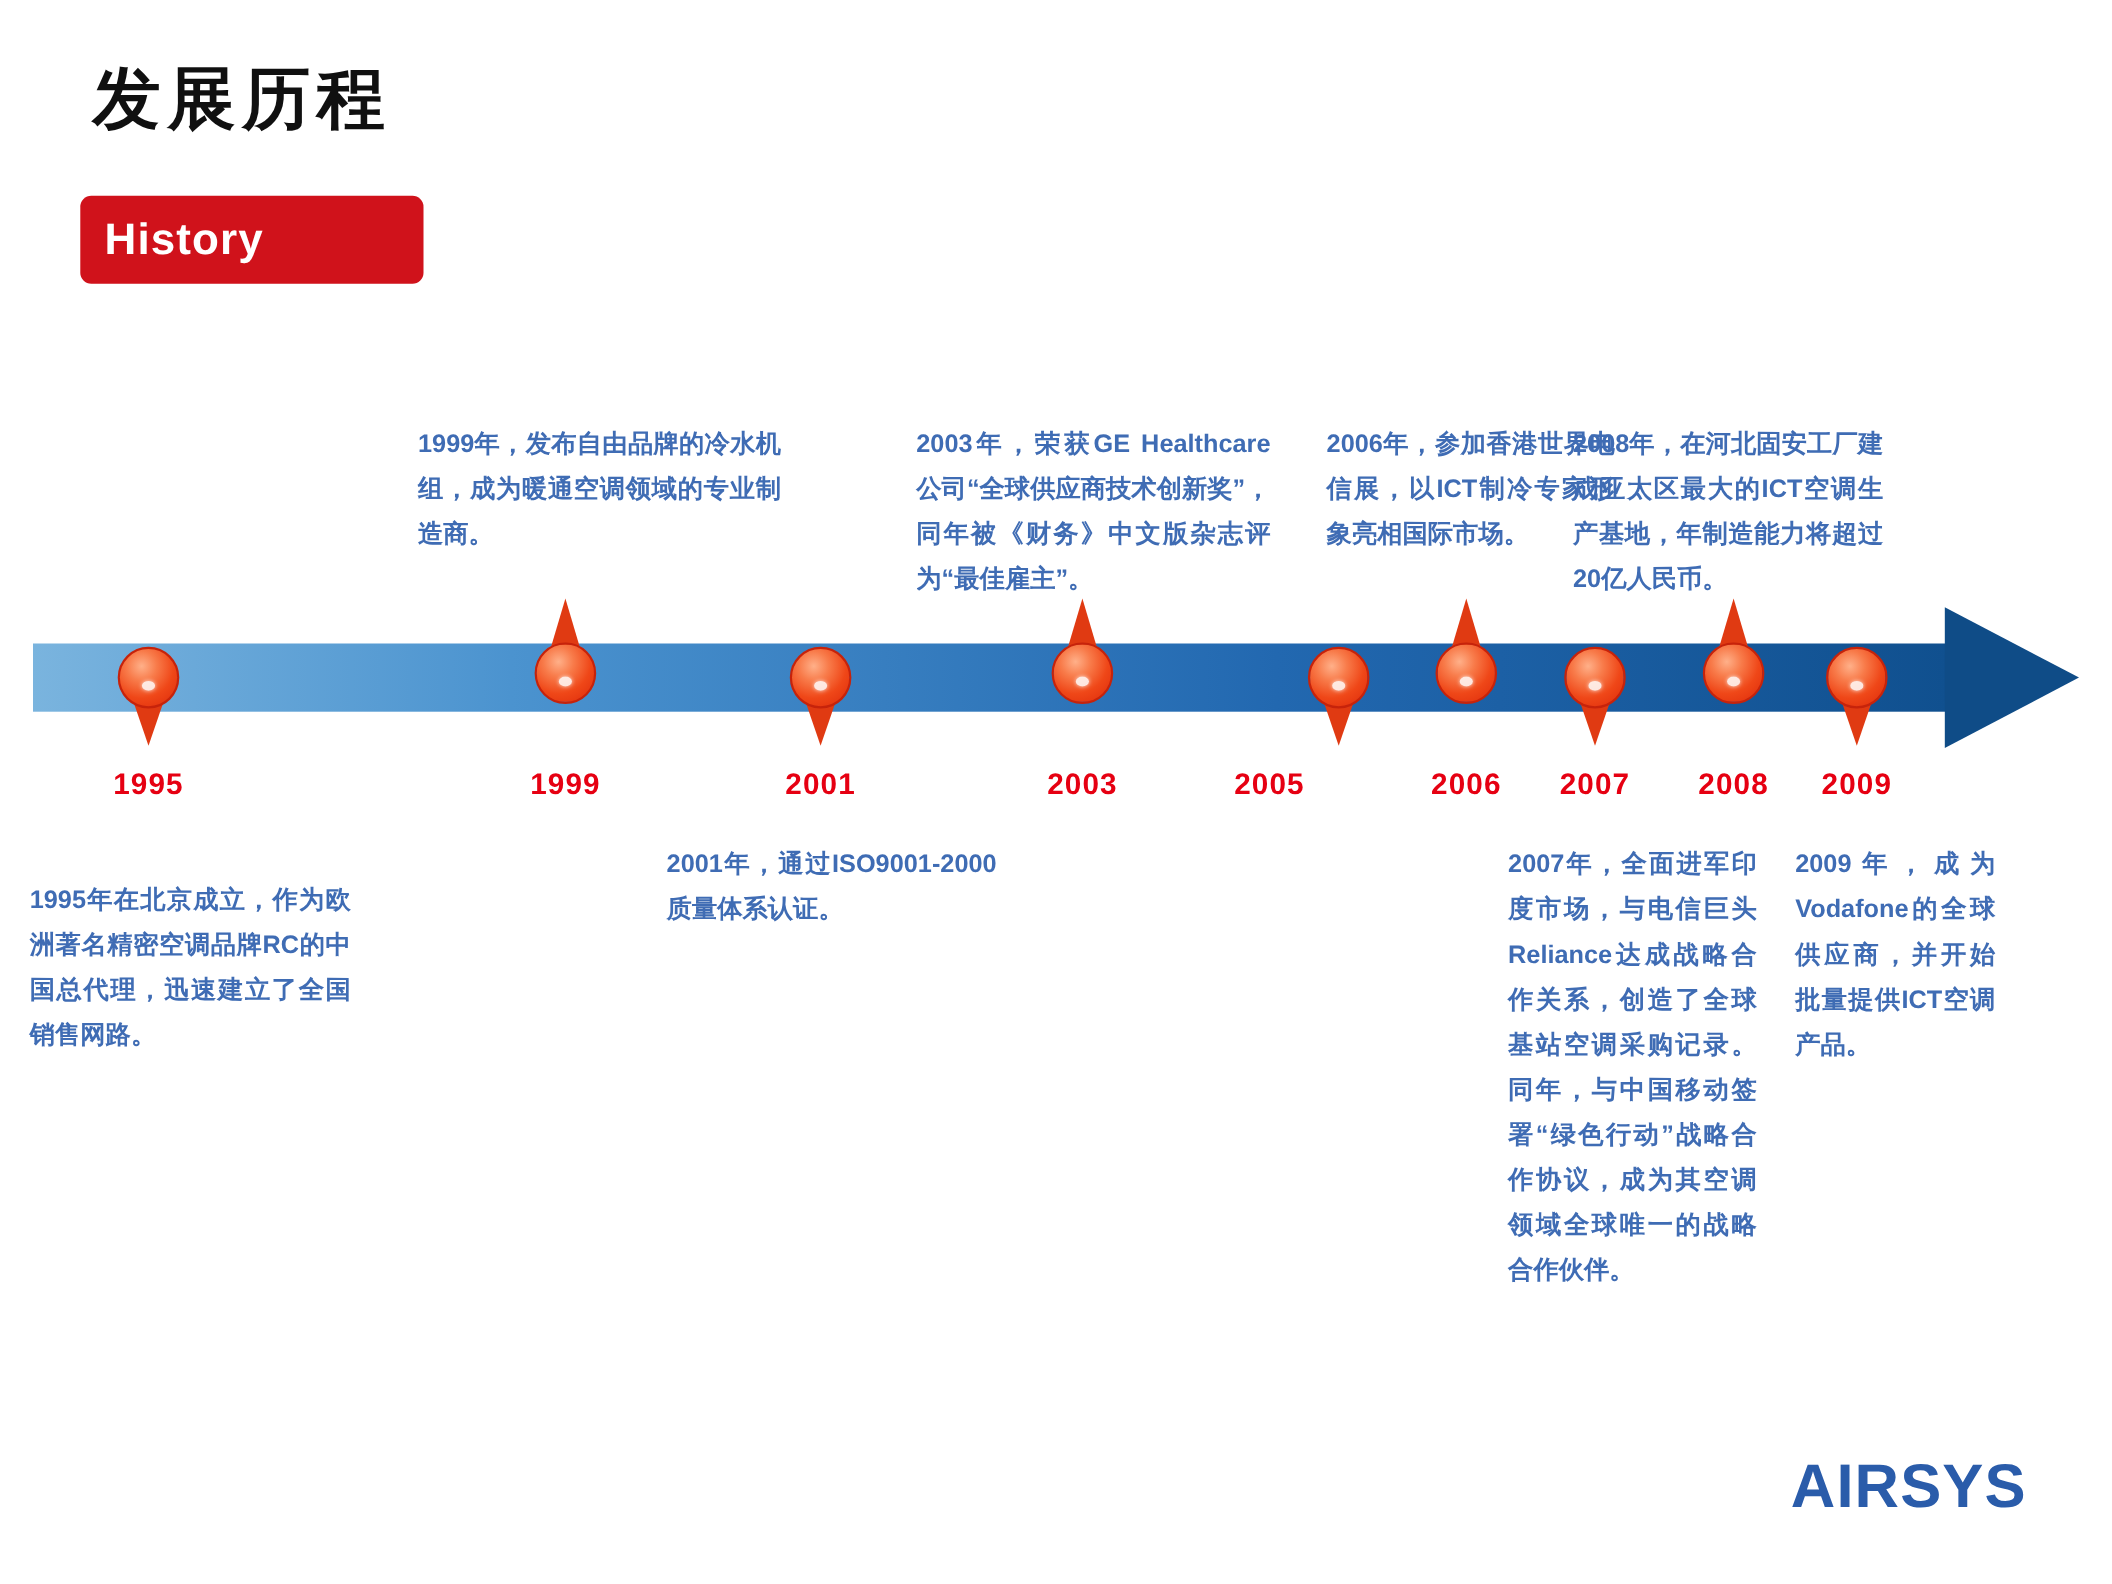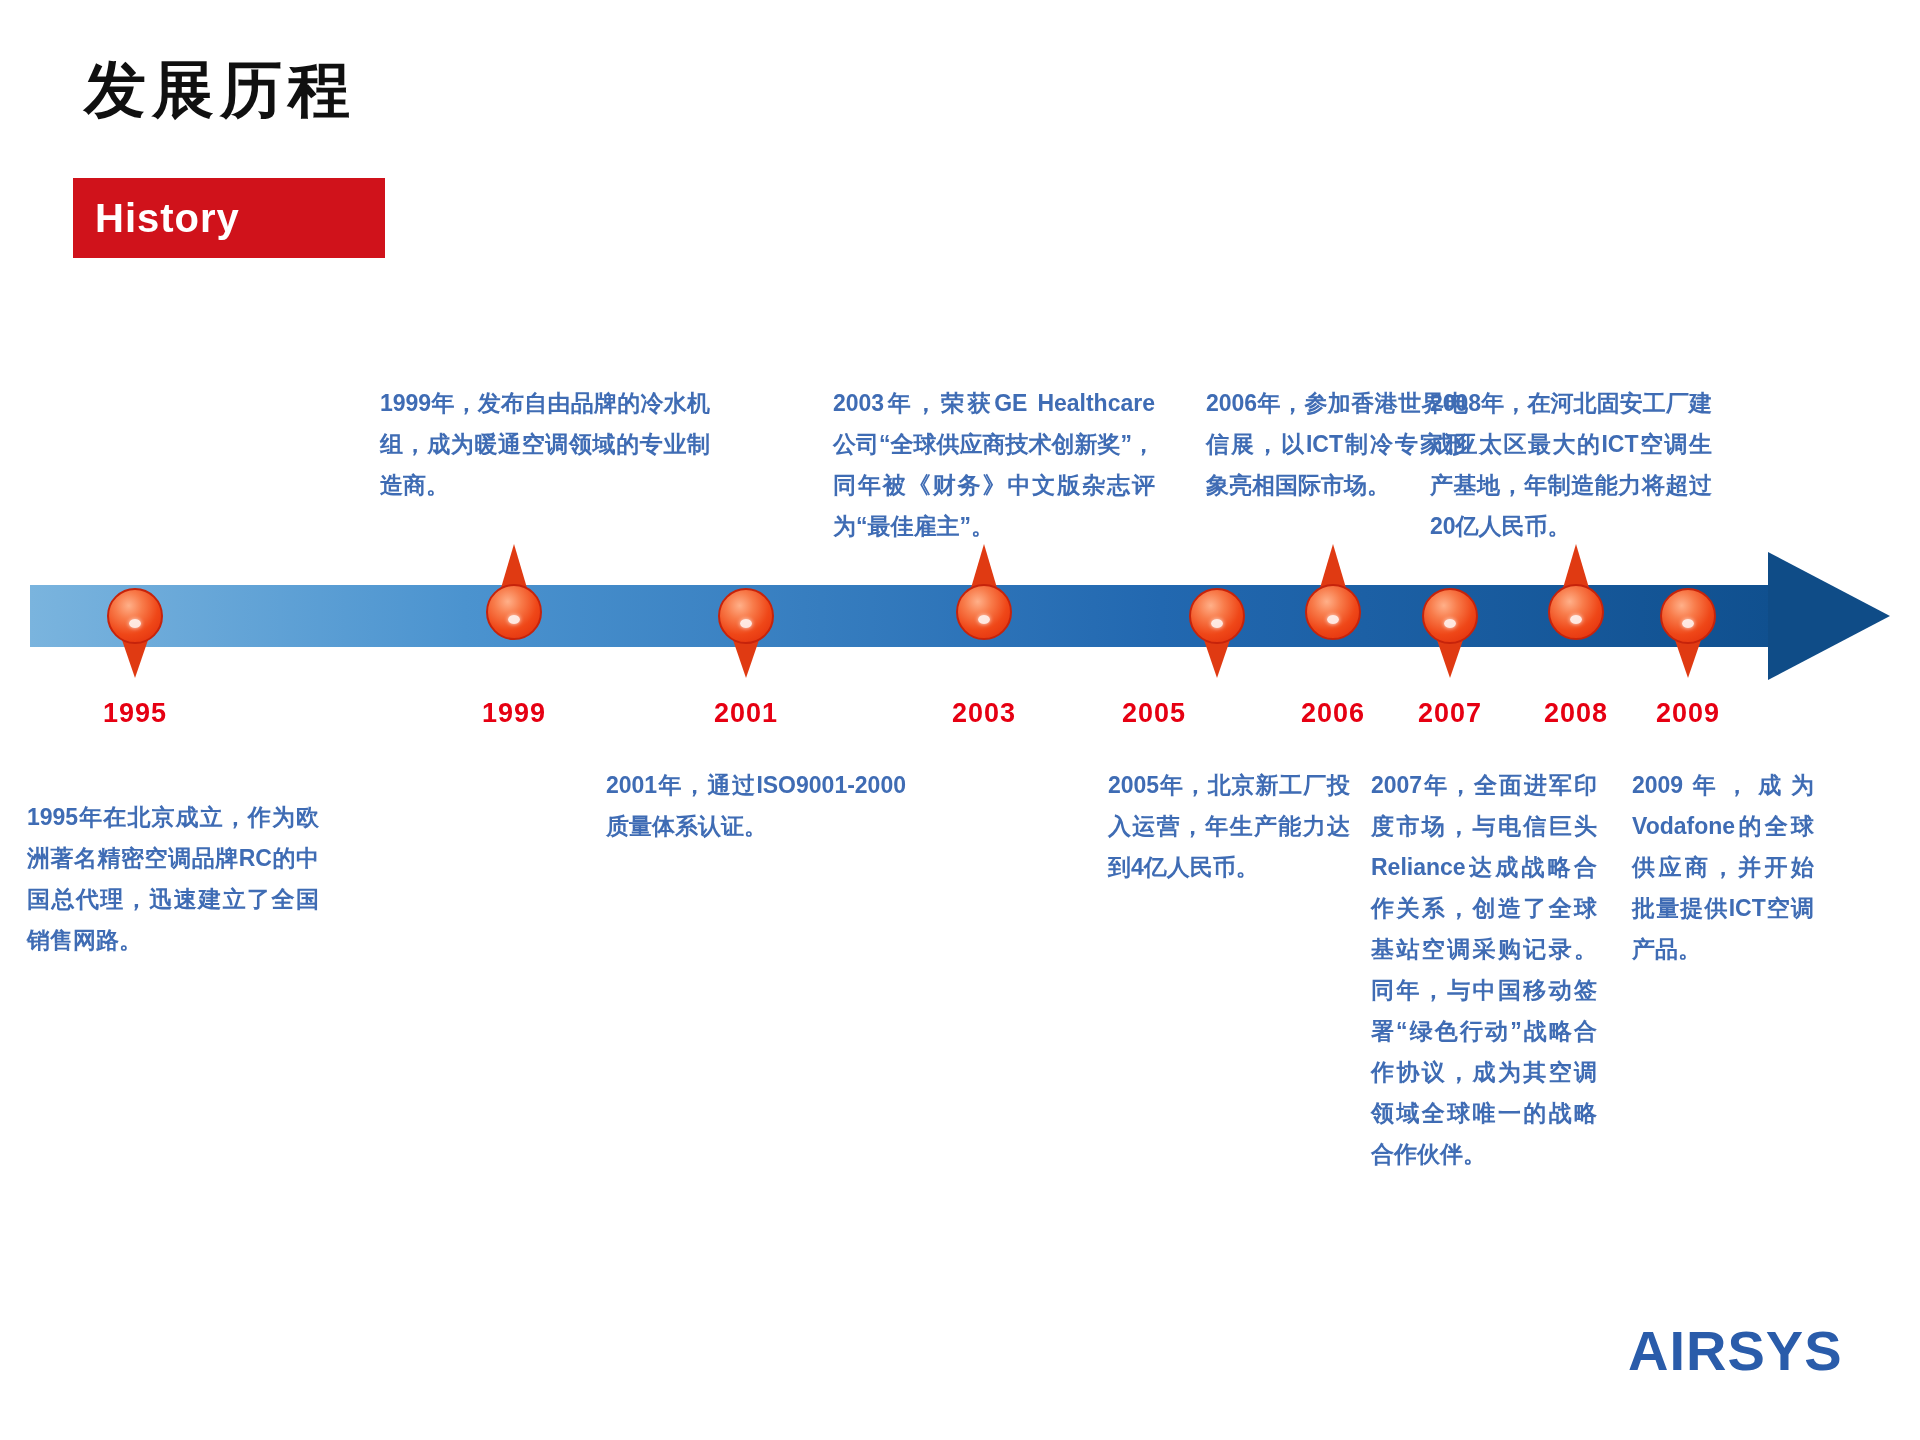--- a/index.html
+++ b/index.html
@@ -5,21 +5,21 @@
   html,body{margin:0;padding:0;background:#ffffff;}
   body{font-family:"Liberation Sans","DejaVu Sans",sans-serif;}
   .slide{position:relative;width:1920px;height:1440px;background:#ffffff;overflow:hidden;}
 
   
   .title{position:absolute;left:84px;top:48px;font-size:62px;letter-spacing:6px;
          color:#101010;font-weight:600;text-align:center;}
 
   
   .banner{position:absolute;left:73px;top:178px;width:312px;height:80px;
-          background:#d0121b;display:flex;align-items:center;}
+          background:#d0121b;display:flex;align-items:center;border-radius:10px;}
   .banner span{color:#ffffff;font-weight:bold;font-size:40px;padding-left:22px;letter-spacing:1px;}
 
   
   .bar{position:absolute;left:30px;top:585px;width:1740px;height:62px;
        background:linear-gradient(90deg,#7ab4de 0%,#4b93cf 25%,#2268b0 65%,#10508f 100%);}
   .arrowhead{position:absolute;left:1768px;top:552px;width:0;height:0;
        border-top:64px solid transparent;border-bottom:64px solid transparent;
        border-left:122px solid #0f4c87;}
 
   
@@ -125,19 +125,18 @@
   <div class="year" style="left:1576px">2008</div>
   <div class="year" style="left:1688px">2009</div>
 
   <div class="ev top ev-1999">1999年，发布自由品牌的冷水机组，成为暖通空调领域的专业制造商。</div>
   <div class="ev top ev-2003">2003年，荣获GE Healthcare公司“全球供应商技术创新奖”，同年被《财务》中文版杂志评为“最佳雇主”。</div>
   <div class="ev top ev-2006">2006年，参加香港世界电信展，以ICT制冷专家形象亮相国际市场。</div>
   <div class="ev top ev-2008">2008年，在河北固安工厂建成亚太区最大的ICT空调生产基地，年制造能力将超过20亿人民币。</div>
 
   <div class="ev bottom ev-1995">1995年在北京成立，作为欧洲著名精密空调品牌RC的中国总代理，迅速建立了全国销售网路。</div>
   <div class="ev bottom ev-2001">2001年，通过ISO9001-2000质量体系认证。</div>
-  <div class="ev bottom ev-2005">2005年，北京新工厂投入运营，年生产能力达到4亿人民币。</div>
   <div class="ev bottom ev-2007">2007年，全面进军印度市场，与电信巨头Reliance达成战略合作关系，创造了全球基站空调采购记录。同年，与中国移动签署“绿色行动”战略合作协议，成为其空调领域全球唯一的战略合作伙伴。</div>
   <div class="ev bottom ev-2009">2009年，成为Vodafone的全球供应商，并开始批量提供ICT空调产品。</div>
 
   <div class="logo">AIRSYS</div>
 
 </div>
 
 </body></html>

